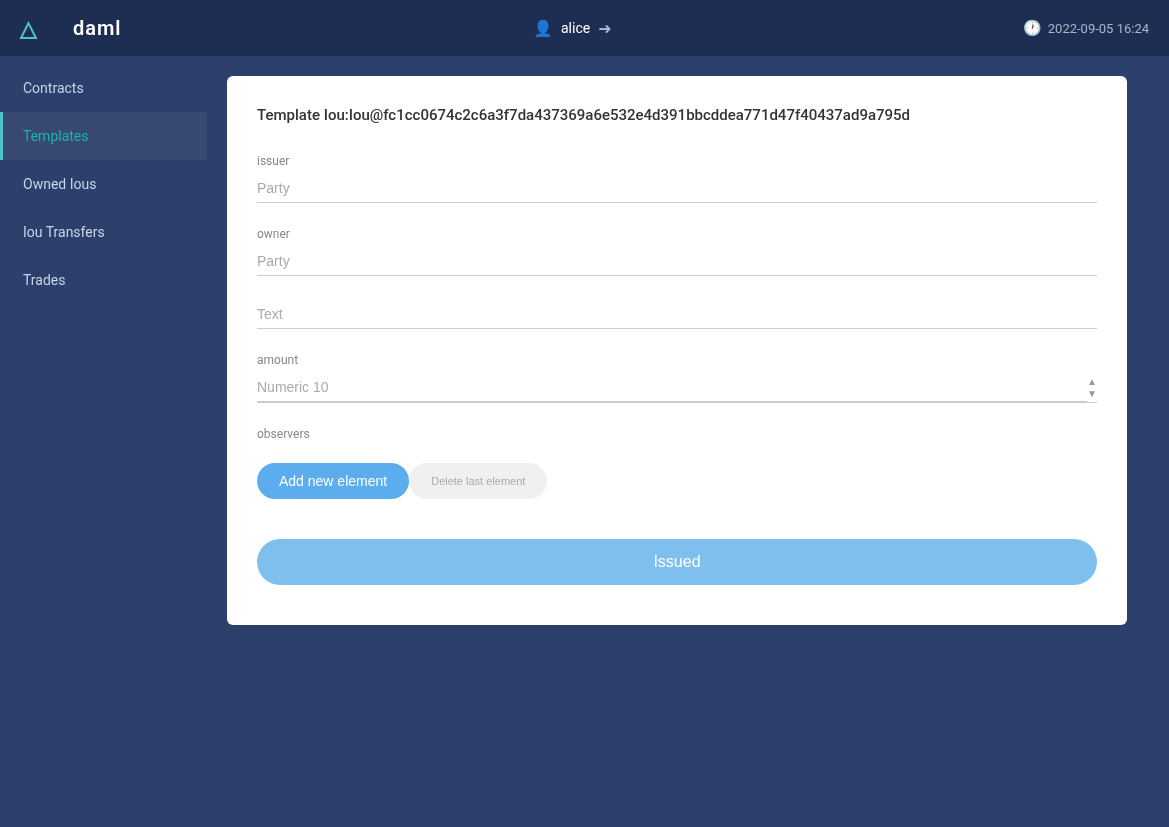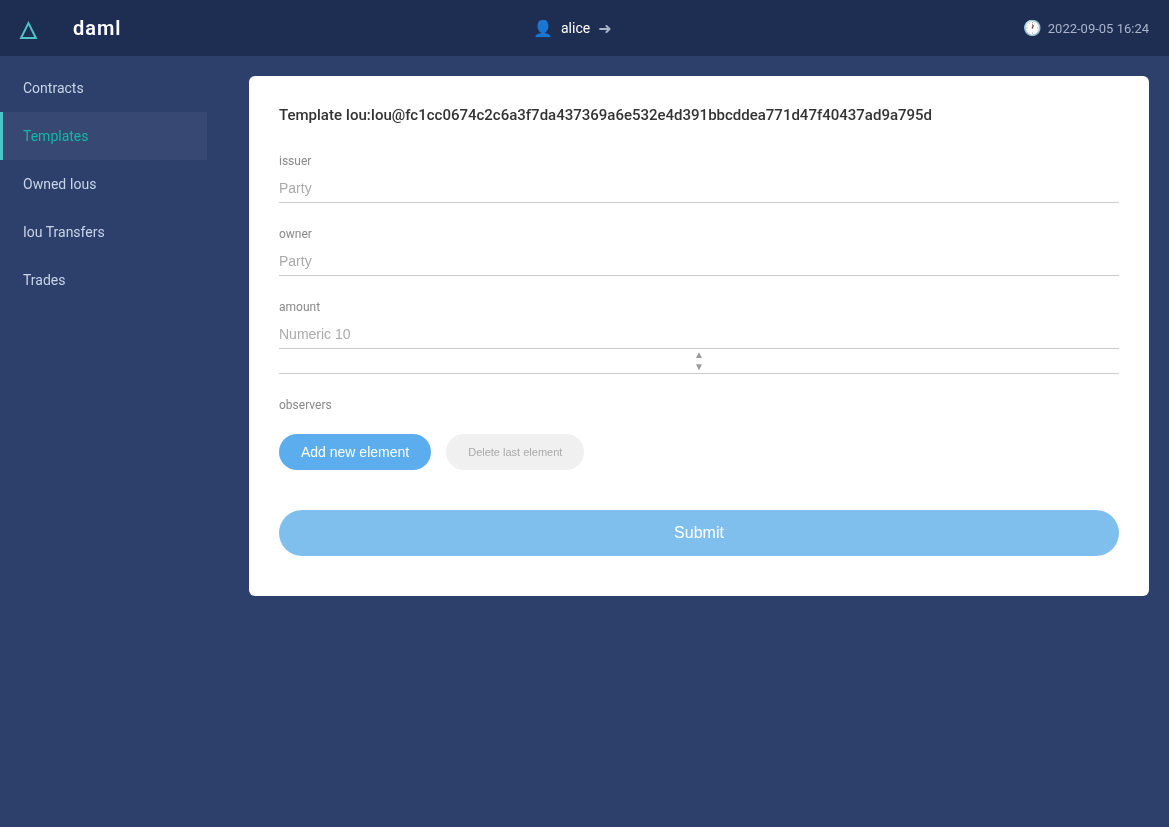--- a/index.html
+++ b/index.html
@@ -90,21 +90,21 @@
       border-left-color: #4fc3c8;
       background-color: rgba(255,255,255,0.05);
     }
 
     
     .main {
       flex: 1;
       padding: 20px;
       display: flex;
       align-items: flex-start;
-      justify-content: flex-end;
+      justify-content: flex-start;
     }
     .form-card {
       background: #ffffff;
       border-radius: 6px;
       padding: 30px 30px 40px;
       width: 100%;
       max-width: 900px;
     }
     .form-title {
       font-size: 15px;
@@ -136,21 +136,20 @@
     }
     .form-field input[type="text"]::placeholder,
     .form-field input[type="number"]::placeholder {
       color: #aaa;
     }
     .amount-wrapper {
       position: relative;
       display: flex;
       align-items: center;
       border-bottom: 1px solid #ccc;
-      flex-direction: column;
     }
     .amount-wrapper input {
       flex: 1;
       border: none;
       padding: 6px 0;
       font-size: 14px;
       color: #aaa;
       outline: none;
       background: transparent;
     }
@@ -168,21 +167,21 @@
     .observers-section {
       margin-bottom: 30px;
     }
     .observers-label {
       font-size: 12px;
       color: #888;
       margin-bottom: 22px;
     }
     .observers-buttons {
       display: flex;
-      gap: 15px;
+      gap: 0;
     }
     .btn-add {
       background-color: #5badee;
       color: white;
       border: none;
       border-radius: 20px;
       padding: 10px 22px;
       font-size: 14px;
       cursor: pointer;
     }
@@ -253,20 +252,21 @@
         <label>issuer</label>
         <input type="text" placeholder="Party" style="">
       </div>
 
       <div class="form-field">
         <label>owner</label>
         <input type="text" placeholder="Party" style="">
       </div>
 
       <div class="form-field">
+        <input type="text" placeholder="Text" style="">
       </div>
 
       <div class="form-field">
         <label>amount</label>
         <div class="amount-wrapper">
           <input type="number" placeholder="Numeric 10" style="">
           <div class="amount-spinner">
             <span>▲</span>
             <span>▼</span>
           </div>
@@ -274,16 +274,16 @@
       </div>
 
       <div class="observers-section">
         <div class="observers-label">observers</div>
         <div class="observers-buttons">
           <button class="btn-add">Add new element</button>
           <button class="btn-delete">Delete last element</button>
         </div>
       </div>
 
-      <button class="btn-submit">Submit</button>
+      <button class="btn-submit">Issued</button>
     </div>
   </main>
 </div>
 
 </body></html>

